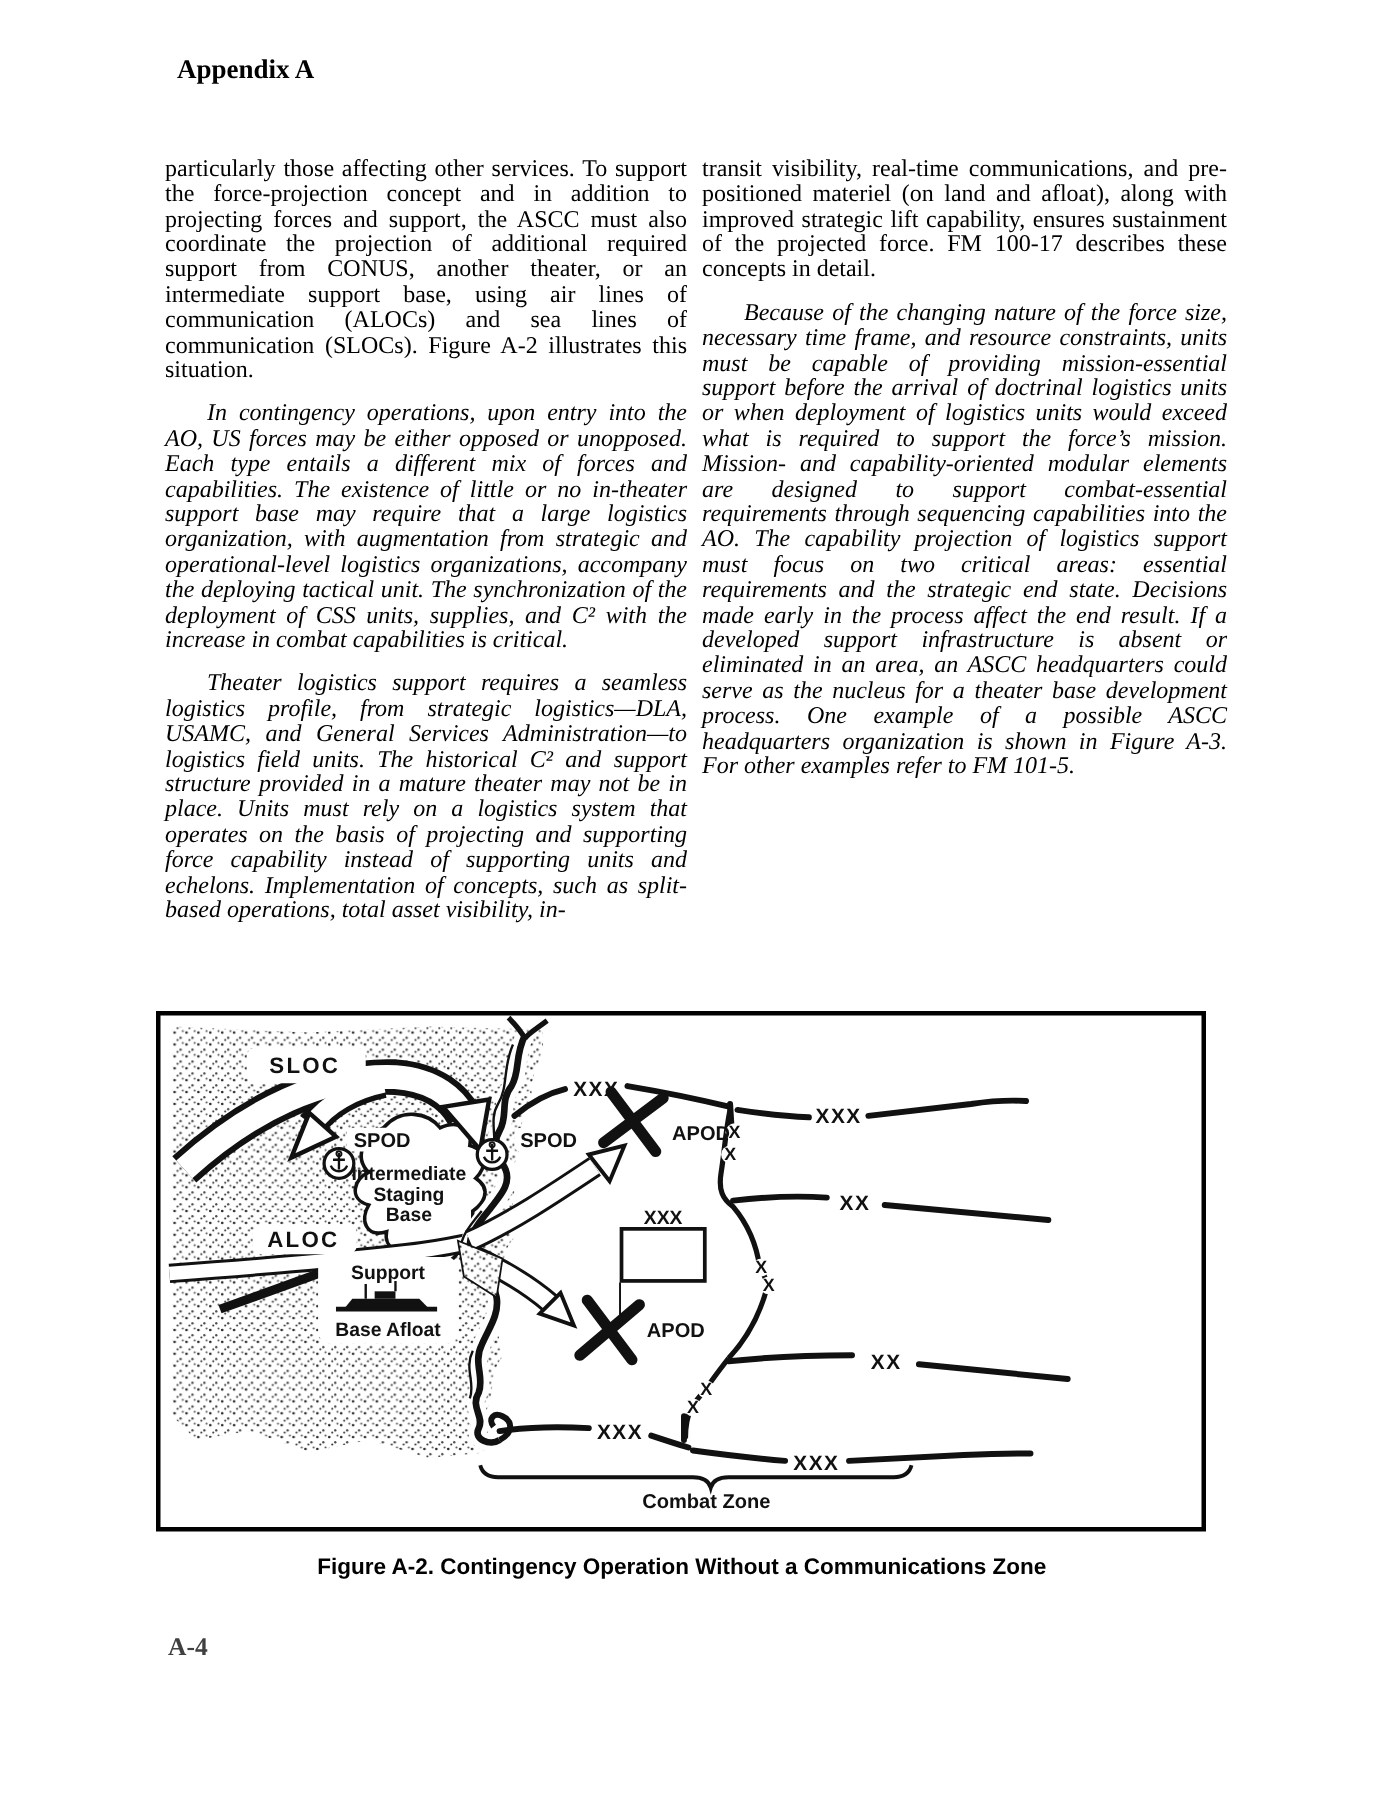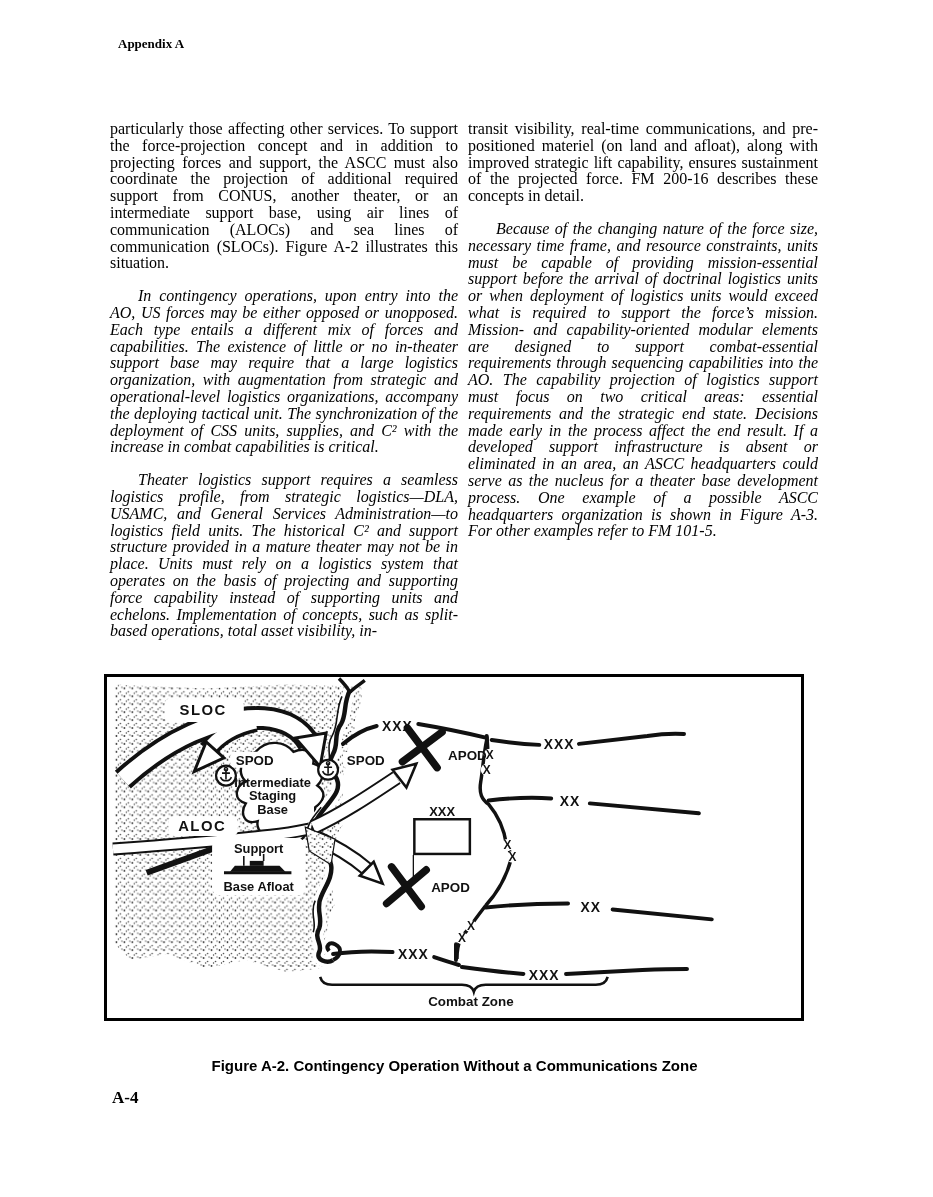--- a/index.html
+++ b/index.html
@@ -3,60 +3,60 @@
 <meta charset="utf-8">
 <style>
   html,body{margin:0;padding:0;background:#e8e8e8;}
   .page{
     position:relative;width:933px;height:1197px;background:#ffffff;
     margin:0 auto;overflow:hidden;color:#111;
     font-family:"Liberation Serif",serif;
   }
   .header{
     position:absolute;left:118px;top:36px;
-    font-family:"Liberation Serif",serif;font-weight:bold;font-size:13px;color:#000;
+    font-family:"Liberation Serif",serif;font-weight:bold;font-size:18px;color:#000;
   }
   .col{
     position:absolute;top:105px;
     font-size:16px;line-height:16.8px;text-align:justify;color:#000;
   }
   .col-left{left:110px;width:348px;}
   .col-right{left:468px;width:350px;}
-  .col p{margin:16px 0 12px 0;padding:0;}
+  .col p{margin:0 0 12px 0;padding:0;}
   .col p.indent{text-indent:28px;font-style:italic;}
   .figure{
     position:absolute;left:104px;top:674px;width:694px;height:341px;
     border:3.5px solid #000;background:#fff;
   }
   .figure svg{display:block;}
   .caption{
     position:absolute;left:104px;top:1036px;width:701px;text-align:center;
-    font-family:"Liberation Sans",sans-serif;font-weight:bold;font-size:15px;color:#000;margin-top:21px;
+    font-family:"Liberation Sans",sans-serif;font-weight:bold;font-size:15px;color:#000;
   }
   .footer{
     position:absolute;left:112px;top:1088px;
-    font-family:"Liberation Serif",serif;font-weight:bold;font-size:17px;color:#000000;
+    font-family:"Liberation Serif",serif;font-weight:bold;font-size:17px;color:#404040;
   }
   .maplabel{font-family:"Liberation Sans",sans-serif;font-weight:bold;fill:#111;}
 </style>
 </head>
 <body>
 
 <div class="page">
 
   <div class="header">Appendix A</div>
 
   <div class="col col-left">
     <p>particularly those affecting other services. To support the force-projection concept and in addition to projecting forces and support, the ASCC must also coordinate the projection of additional required support from CONUS, another theater, or an intermediate support base, using air lines of communication (ALOCs) and sea lines of communication (SLOCs). Figure A-2 illustrates this situation.</p>
     <p class="indent">In contingency operations, upon entry into the AO, US forces may be either opposed or unopposed. Each type entails a different mix of forces and capabilities. The existence of little or no in-theater support base may require that a large logistics organization, with augmentation from strategic and operational-level logistics organizations, accompany the deploying tactical unit. The synchronization of the deployment of CSS units, supplies, and C² with the increase in combat capabilities is critical.</p>
     <p class="indent">Theater logistics support requires a seamless logistics profile, from strategic logistics—DLA, USAMC, and General Services Administration—to logistics field units. The historical C² and support structure provided in a mature theater may not be in place. Units must rely on a logistics system that operates on the basis of projecting and supporting force capability instead of supporting units and echelons. Implementation of concepts, such as split-based operations, total asset visibility, in-</p>
   </div>
 
   <div class="col col-right">
-    <p>transit visibility, real-time communications, and pre-positioned materiel (on land and afloat), along with improved strategic lift capability, ensures sustainment of the projected force. FM 200-16 describes these concepts in detail.</p>
+    <p>transit visibility, real-time communications, and pre-positioned materiel (on land and afloat), along with improved strategic lift capability, ensures sustainment of the projected force. FM 100-17 describes these concepts in detail.</p>
     <p class="indent">Because of the changing nature of the force size, necessary time frame, and resource constraints, units must be capable of providing mission-essential support before the arrival of doctrinal logistics units or when deployment of logistics units would exceed what is required to support the force’s mission. Mission- and capability-oriented modular elements are designed to support combat-essential requirements through sequencing capabilities into the AO. The capability projection of logistics support must focus on two critical areas: essential requirements and the strategic end state. Decisions made early in the process affect the end result. If a developed support infrastructure is absent or eliminated in an area, an ASCC headquarters could serve as the nucleus for a theater base development process. One example of a possible ASCC headquarters organization is shown in Figure A-3. For other examples refer to FM 101-5.</p>
   </div>
 
   <div class="figure">
     <svg width="694" height="341" viewBox="0 0 700 341" xmlns="http://www.w3.org/2000/svg">
       <defs>
         <pattern id="stip" width="8" height="8" patternUnits="userSpaceOnUse">
           <rect width="8" height="8" fill="#ffffff"></rect>
           <circle cx="1.5" cy="2" r="0.9" fill="#2a2a2a"></circle>
           <circle cx="5.5" cy="5.5" r="0.8" fill="#4a4a4a"></circle>

